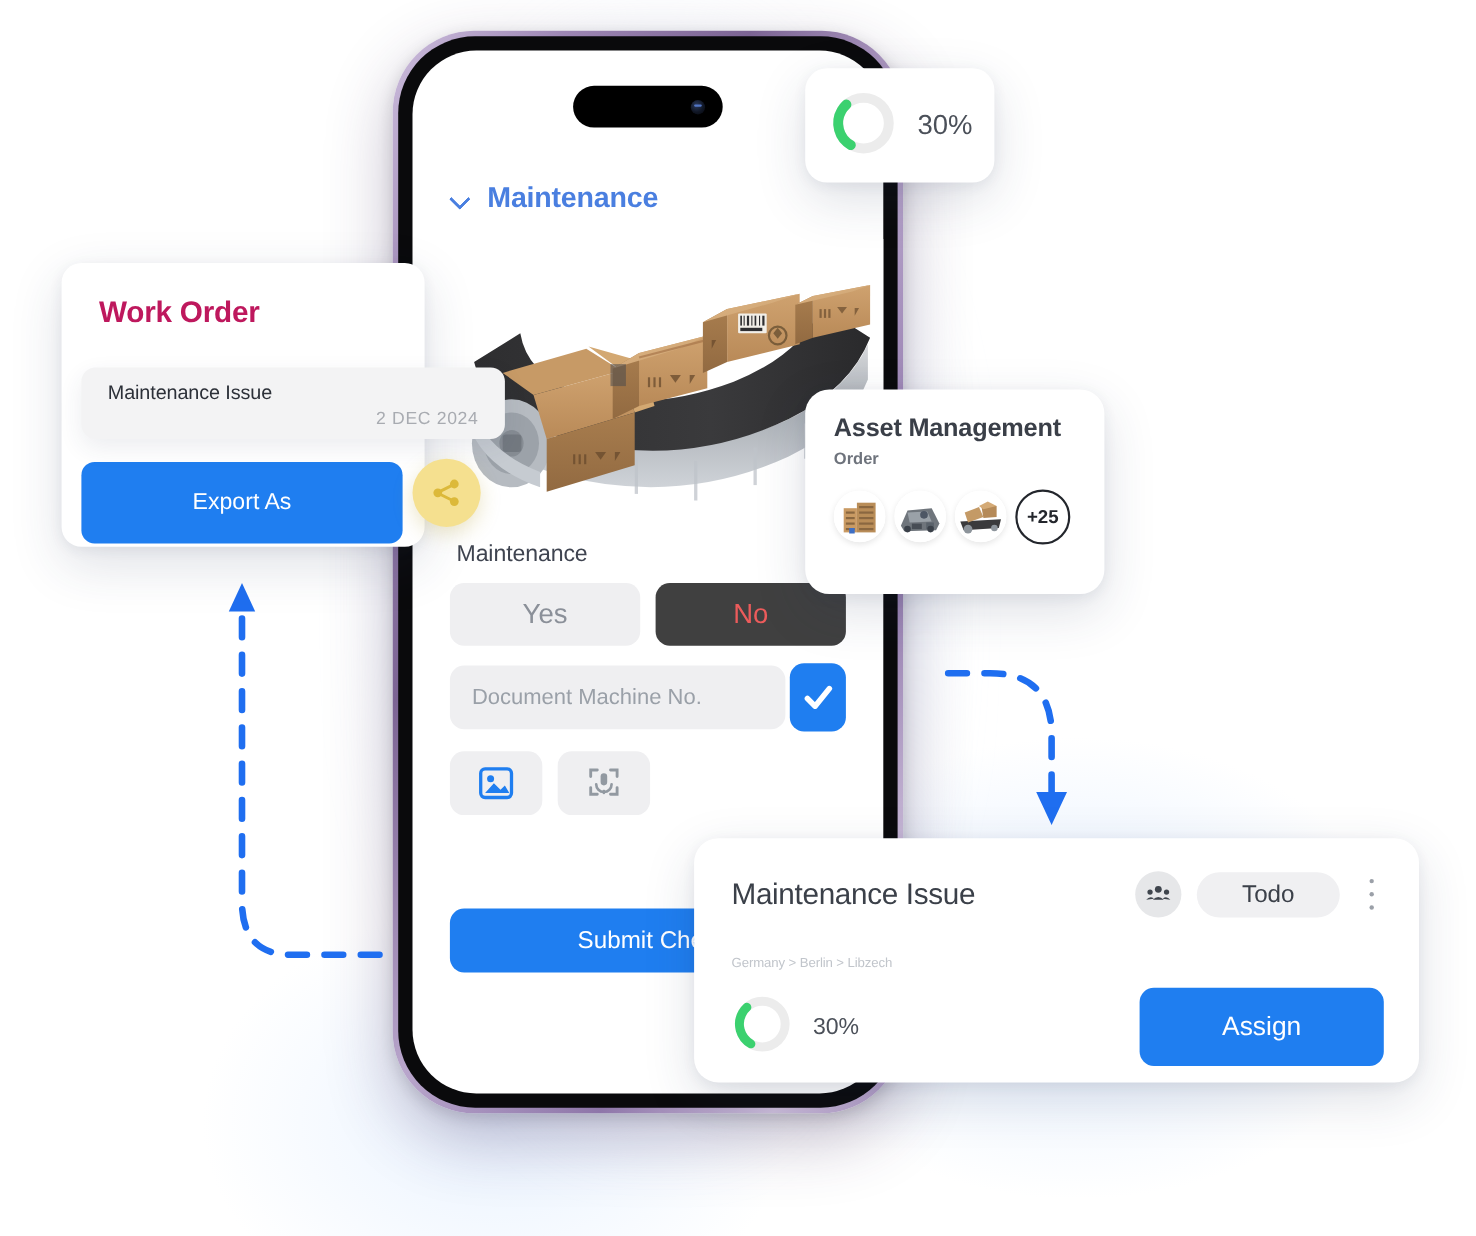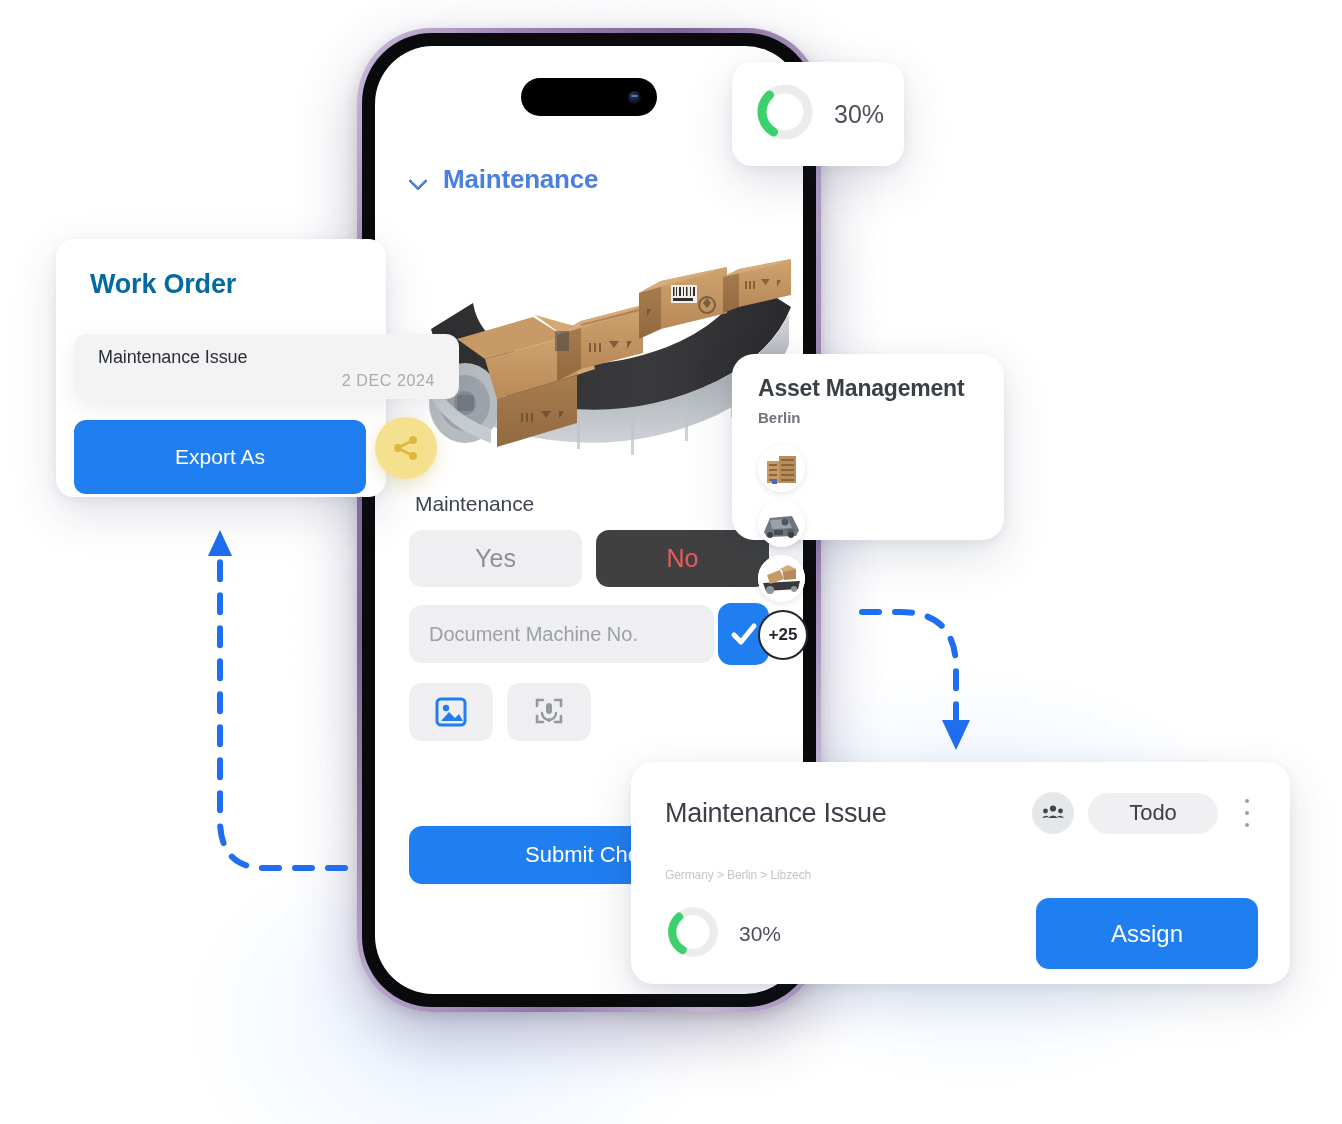--- a/index.html
+++ b/index.html
@@ -174,21 +174,21 @@
   .pct { font-size: 25px; color: #4b5059; }
 
   
   .card-wo {
     left: 56px; top: 239px;
     width: 330px; height: 258px;
     border-radius: 18px;
     padding: 30px 26px 0 34px;
   }
   .wo-title {
-    font-size: 27px; font-weight: 700; color: #0369a1;
+    font-size: 27px; font-weight: 700; color: #be185d;
     letter-spacing: -0.2px;
   }
   .wo-chip {
     position: absolute;
     left: 18px; top: 95px;
     width: 385px; height: 65px;
     background: #f3f3f4;
     border-radius: 13px;
     box-shadow: 0 8px 22px rgba(40,55,90,0.09);
     padding: 13px 22px 0 24px;
@@ -220,21 +220,21 @@
   .card-asset {
     left: 732px; top: 354px;
     width: 272px; height: 186px;
     padding: 22px 24px 0 26px;
   }
   .asset-title {
     font-size: 23px; font-weight: 700; color: #3a3f48;
     line-height: 1.12; letter-spacing: -0.2px;
   }
   .asset-sub { margin-top: 7px; font-size: 15px; color: #6e737c; font-weight: 700; }
-  .avatars { display: flex; gap: 8px; margin-top: 19px; flex-direction: column; }
+  .avatars { display: flex; align-items: center; gap: 8px; margin-top: 19px; }
   .avatar {
     width: 47px; height: 47px; border-radius: 50%;
     overflow: hidden; flex: none;
     background: #ffffff;
     box-shadow: 0 2px 6px rgba(0,0,0,0.10);
   }
   .avatar-more {
     width: 50px; height: 50px; border-radius: 50%;
     border: 2px solid #23262c; flex: none;
     display:flex; align-items:center; justify-content:center;
@@ -496,21 +496,21 @@
     <svg width="30" height="30" viewBox="0 0 30 30">
       <circle cx="7" cy="15" r="4" fill="#dcb93a"></circle>
       <circle cx="22" cy="7" r="4" fill="#dcb93a"></circle>
       <circle cx="22" cy="23" r="4" fill="#dcb93a"></circle>
       <path d="M9.5 13.5 L 19.5 8.5 M 9.5 16.5 L 19.5 21.5" stroke="#dcb93a" stroke-width="2.6" stroke-linecap="round"></path>
     </svg>
   </button>
 
   <div class="card card-asset">
     <div class="asset-title">Asset Management</div>
-    <div class="asset-sub">Berlin</div>
+    <div class="asset-sub">Order</div>
     <div class="avatars">
       <div class="avatar">
         <svg width="47" height="47" viewBox="0 0 47 47">
           <rect width="47" height="47" fill="#ffffff"></rect>
           <rect x="9" y="16" width="12" height="22" fill="#c99a63"></rect>
           <rect x="21" y="11" width="17" height="27" fill="#b98d58"></rect>
           <g fill="#8a6740">
             <rect x="11" y="19" width="8" height="2"></rect>
               <rect x="11" y="24" width="8" height="2"></rect>
             <rect x="11" y="29" width="8" height="2"></rect>

